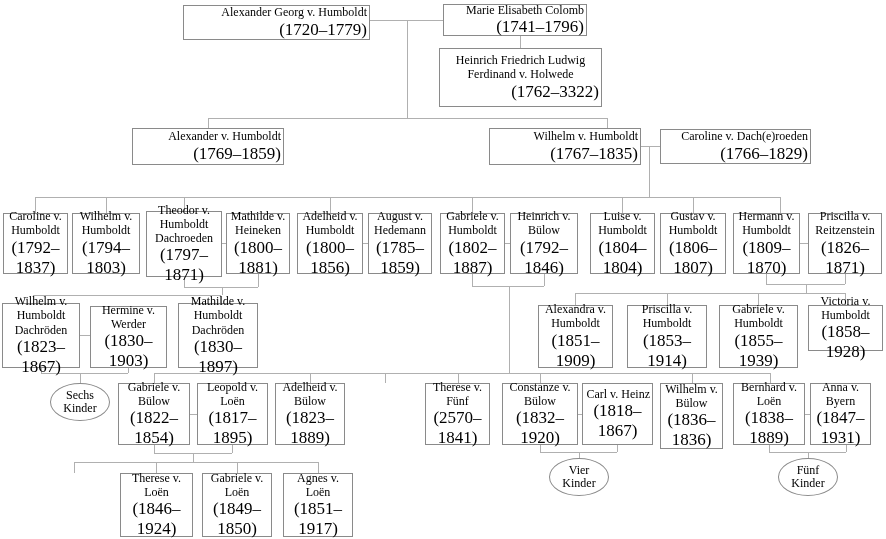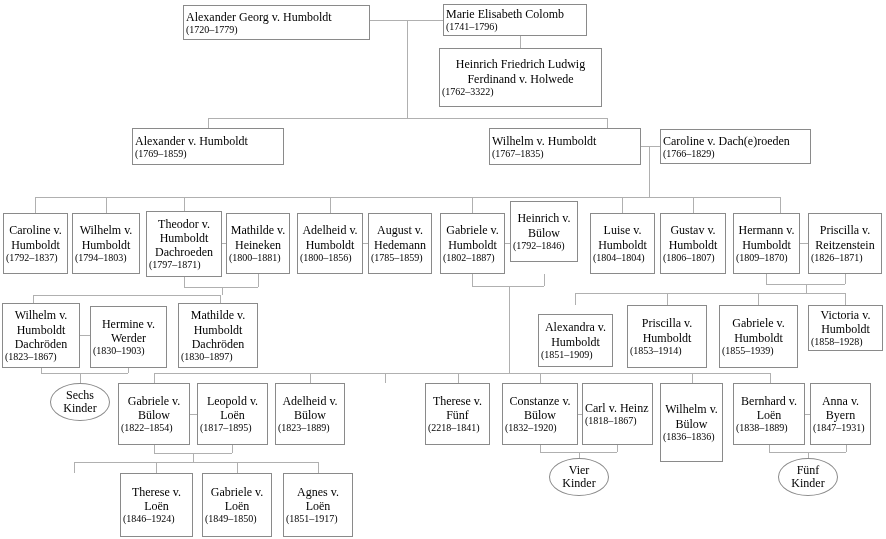--- a/index.html
+++ b/index.html
@@ -2,27 +2,27 @@
 <html><head>
 <meta charset="utf-8">
 <style>
   html,body{margin:0;padding:0;background:#ffffff}
   .canvas{position:relative;width:886px;height:539px;background:#ffffff;
           font-family:"Liberation Serif","DejaVu Serif",serif;color:#000;overflow:hidden}
   .ln{position:absolute;background:#b0b0b0}
   .h{height:1px}
   .v{width:1px}
   .box{position:absolute;box-sizing:border-box;background:#fff;border:1px solid #8a8a8a;
-       display:flex;flex-direction:column;align-items:flex-start;justify-content:center;
+       display:flex;flex-direction:column;align-items:flex-end;justify-content:center;
        text-align:center;font-size:12px;line-height:1.18;padding:14px 2px;z-index:1}
   .ellipse{position:absolute;box-sizing:border-box;background:#fff;border:1px solid #8a8a8a;
        border-radius:50%;display:flex;align-items:center;justify-content:center;
        text-align:center;font-size:12px;line-height:1.12;padding:2px;z-index:1}
   .nm{display:block}
-  .yr{display:block;font-size:10px}
+  .yr{display:block;font-size:17px}
 </style>
 </head>
 <body>
 
 <div class="canvas">
 
   <div class="ln h" style="left:370px;top:20px;width:73px"></div>
   <div class="ln v" style="left:407px;top:20px;height:98px"></div>
   <div class="ln h" style="left:208px;top:118px;width:399px"></div>
   <div class="ln v" style="left:208px;top:118px;height:10px"></div>
@@ -155,21 +155,21 @@
     <span class="yr">(1800–1856)</span>
   </div>
   <div class="box" style="left:368px;top:213px;width:64px;height:61px">
     <span class="nm">August v. Hedemann</span>
     <span class="yr">(1785–1859)</span>
   </div>
   <div class="box" style="left:440px;top:213px;width:65px;height:61px">
     <span class="nm">Gabriele v. Humboldt</span>
     <span class="yr">(1802–1887)</span>
   </div>
-  <div class="box" style="left:510px;top:201px;width:68px;height:61px">
+  <div class="box" style="left:510px;top:213px;width:68px;height:61px">
     <span class="nm">Heinrich v. Bülow</span>
     <span class="yr">(1792–1846)</span>
   </div>
   <div class="box" style="left:590px;top:213px;width:65px;height:61px">
     <span class="nm">Luise v. Humboldt</span>
     <span class="yr">(1804–1804)</span>
   </div>
   <div class="box" style="left:660px;top:213px;width:66px;height:61px">
     <span class="nm">Gustav v. Humboldt</span>
     <span class="yr">(1806–1807)</span>
@@ -188,21 +188,21 @@
     <span class="yr">(1823–1867)</span>
   </div>
   <div class="box" style="left:90px;top:306px;width:77px;height:62px">
     <span class="nm">Hermine v. Werder</span>
     <span class="yr">(1830–1903)</span>
   </div>
   <div class="box" style="left:178px;top:303px;width:80px;height:65px">
     <span class="nm">Mathilde v. Humboldt Dachröden</span>
     <span class="yr">(1830–1897)</span>
   </div>
-  <div class="box" style="left:538px;top:314px;width:75px;height:53px">
+  <div class="box" style="left:538px;top:305px;width:75px;height:63px">
     <span class="nm">Alexandra v. Humboldt</span>
     <span class="yr">(1851–1909)</span>
   </div>
   <div class="box" style="left:627px;top:305px;width:80px;height:63px">
     <span class="nm">Priscilla v. Humboldt</span>
     <span class="yr">(1853–1914)</span>
   </div>
   <div class="box" style="left:719px;top:305px;width:79px;height:63px">
     <span class="nm">Gabriele v. Humboldt</span>
     <span class="yr">(1855–1939)</span>
@@ -222,31 +222,31 @@
   <div class="box" style="left:197px;top:383px;width:71px;height:62px">
     <span class="nm">Leopold v. Loën</span>
     <span class="yr">(1817–1895)</span>
   </div>
   <div class="box" style="left:275px;top:383px;width:70px;height:62px">
     <span class="nm">Adelheid v. Bülow</span>
     <span class="yr">(1823–1889)</span>
   </div>
   <div class="box" style="left:425px;top:383px;width:65px;height:62px">
     <span class="nm">Therese v. Fünf</span>
-    <span class="yr">(2218–1841)</span>
+    <span class="yr">(2570–1841)</span>
   </div>
   <div class="box" style="left:502px;top:383px;width:76px;height:62px">
     <span class="nm">Constanze v. Bülow</span>
     <span class="yr">(1832–1920)</span>
   </div>
   <div class="box" style="left:582px;top:383px;width:71px;height:62px">
     <span class="nm">Carl v. Heinz</span>
     <span class="yr">(1818–1867)</span>
   </div>
-  <div class="box" style="left:660px;top:383px;width:63px;height:79px">
+  <div class="box" style="left:660px;top:383px;width:63px;height:66px">
     <span class="nm">Wilhelm v. Bülow</span>
     <span class="yr">(1836–1836)</span>
   </div>
   <div class="box" style="left:733px;top:383px;width:72px;height:62px">
     <span class="nm">Bernhard v. Loën</span>
     <span class="yr">(1838–1889)</span>
   </div>
   <div class="box" style="left:810px;top:383px;width:61px;height:62px">
     <span class="nm">Anna v. Byern</span>
     <span class="yr">(1847–1931)</span>

